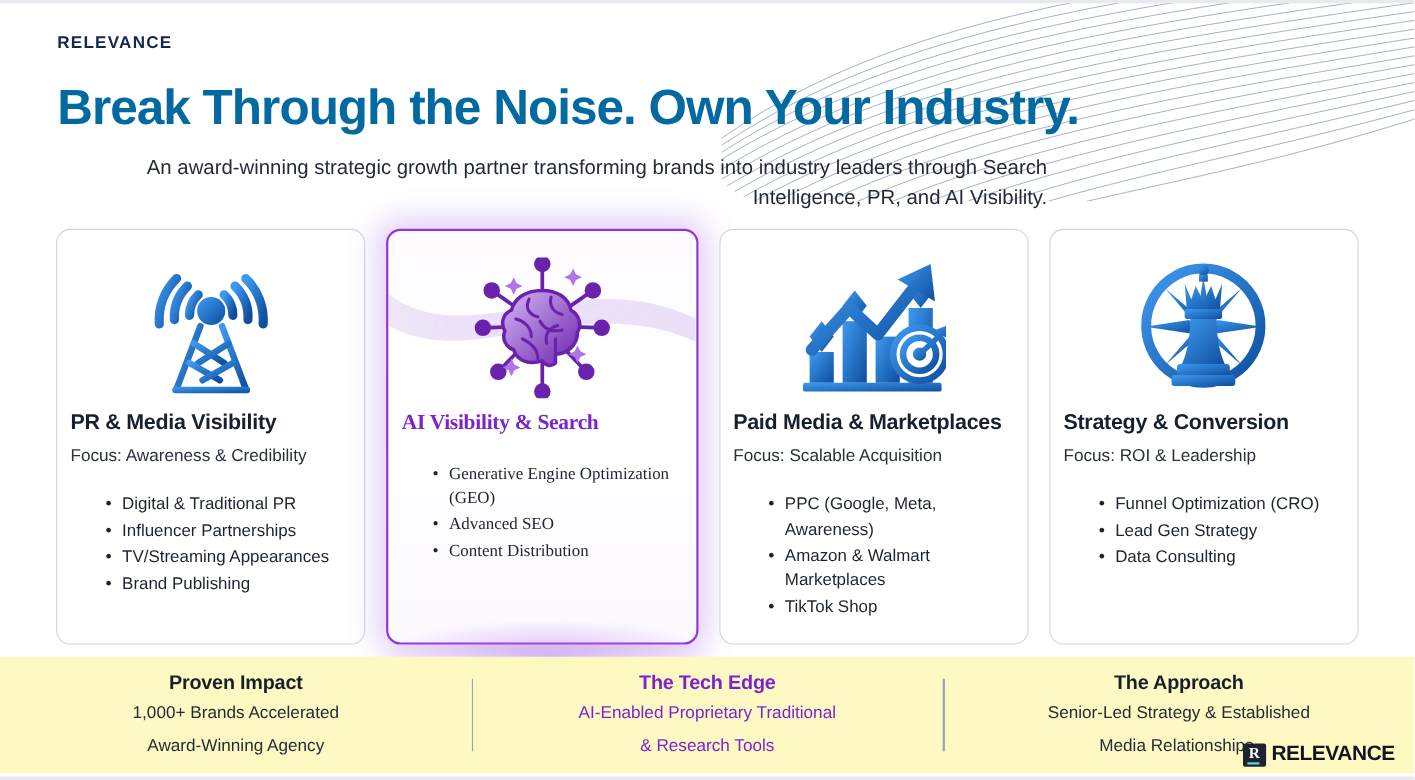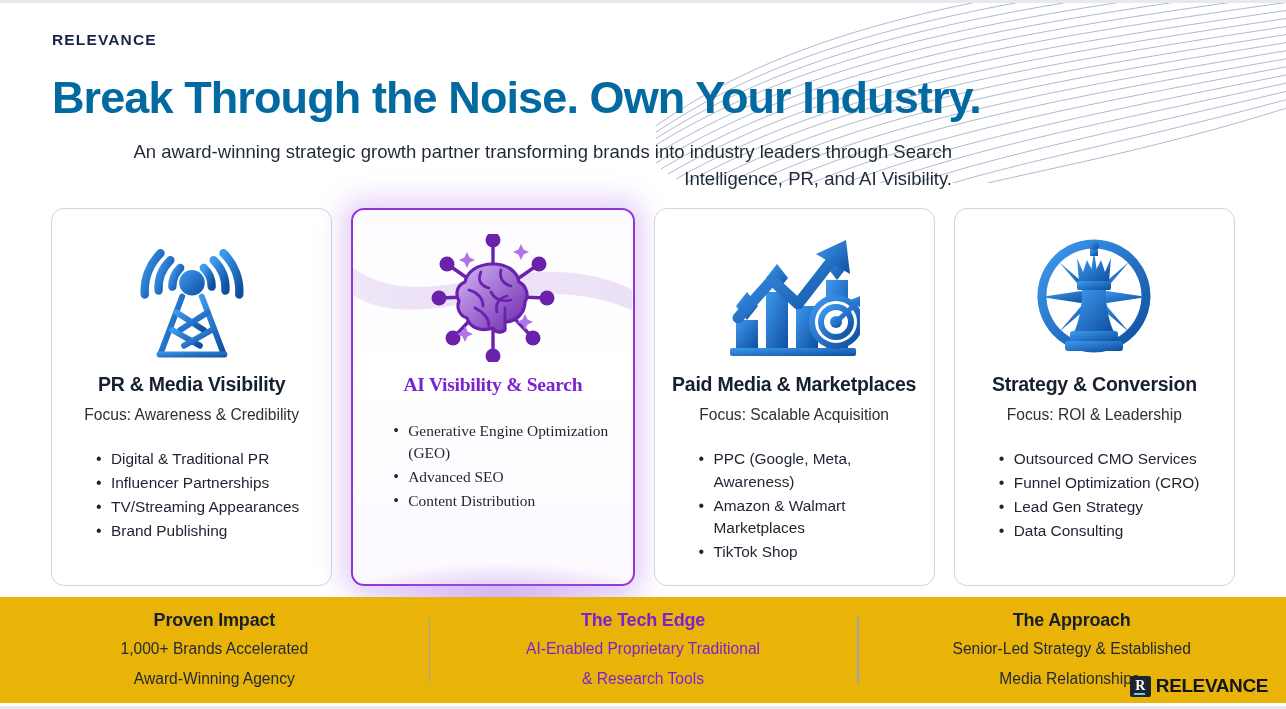--- a/index.html
+++ b/index.html
@@ -49,21 +49,21 @@
     position:absolute; left:51px; top:205px;
     width:1184px; height:378px;
     display:flex; gap:19px;
   }
   .card{
     flex:1 1 0;
     background:#ffffff;
     border:1.3px solid #ccd6e6;
     border-radius:13px;
     position:relative;
-    display:flex; flex-direction:column; align-items:center;
+    display:flex; flex-direction:column; align-items:flex-start;
     padding:18px 12px 14px;
     overflow:hidden;
   }
   .card.featured{
     border:2.2px solid #9333d8;
     box-shadow:0 0 26px 9px rgba(167,99,229,.30);
     background:linear-gradient(180deg,#fdfbff 0%,#ffffff 45%,#fcf9ff 100%);
     font-family:Liberation Serif, serif;
   }
   .card-glow-waves{
@@ -96,21 +96,21 @@
     position:relative; padding-left:15px; margin-bottom:1.5px;
   }
   .card-list li::before{
     content:"\2022"; position:absolute; left:0; top:-1px;
     font-size:16px; color:#1c2430;
   }
 
   
   #footer{
     position:absolute; left:0; bottom:3px; width:100%; height:106px;
-    background:#eab308;
+    background:#fef9c3;
     display:flex; align-items:center;
   }
   #footer::before{
     content:""; position:absolute; top:-34px; left:350px; width:300px; height:34px;
     background:radial-gradient(ellipse at 50% 100%, rgba(176,120,236,.46), rgba(255,255,255,0) 72%);
   }
   .foot-col{
     flex:1 1 0; text-align:center; position:relative; padding:0 18px;
   }
   .foot-col + .foot-col::before{
@@ -365,21 +365,20 @@
         <rect x="48" y="47" width="34" height="9" rx="2"></rect>
         <path d="M53 56 C53 76 49 90 45 98 L85 98 C81 90 77 76 77 56 Z"></path>
         <rect x="41" y="97" width="48" height="11" rx="3"></rect>
         <rect x="36" y="107" width="58" height="10" rx="3"></rect>
       </g>
     </svg>
         </div>
      <div class="card-title">Strategy &amp; Conversion</div>
      <div class="card-focus">Focus: ROI &amp; Leadership</div>
      <ul class="card-list">
-          <li>Outsourced CMO Services</li>
           <li>Funnel Optimization (CRO)</li>
           <li>Lead Gen Strategy</li>
           <li>Data Consulting</li>
         </ul>
       </div>
     </div>
 
   <div id="footer">
     <div class="foot-col">
       <div class="foot-title">Proven Impact</div>

